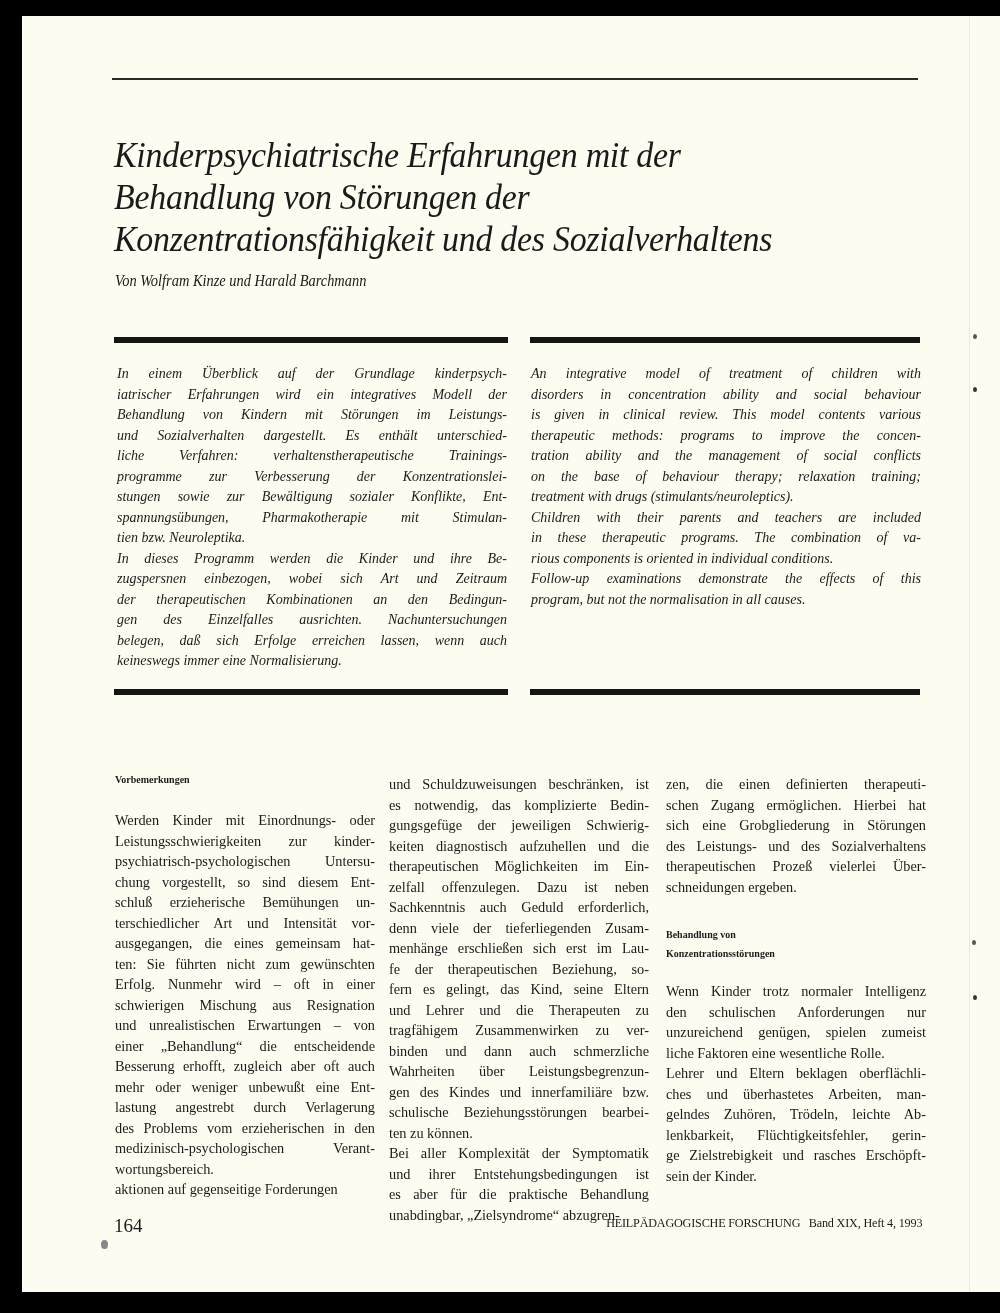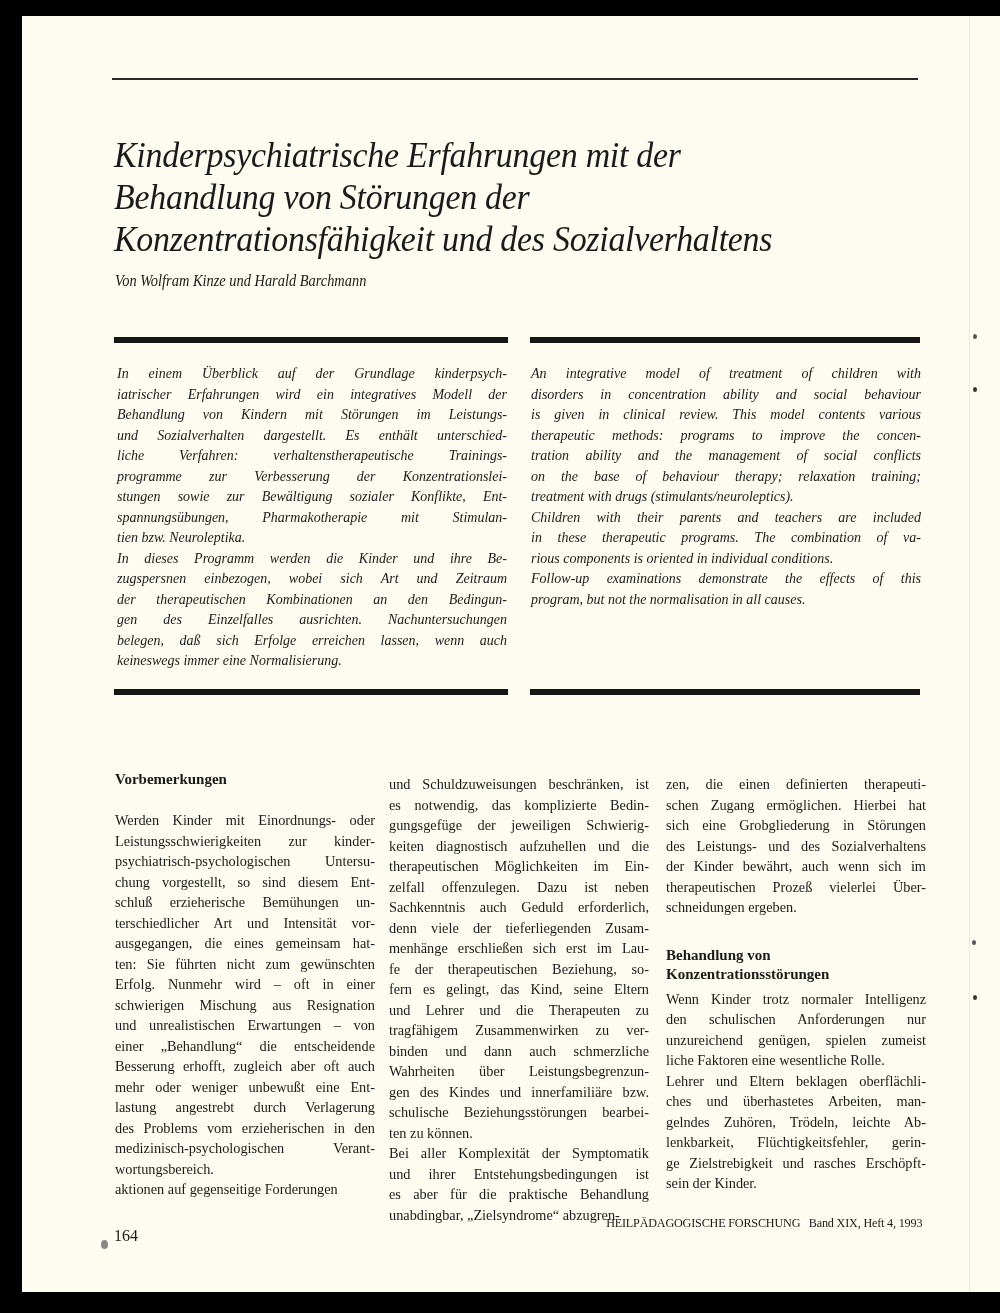--- a/index.html
+++ b/index.html
@@ -34,23 +34,23 @@
       text-align: justify; margin: 0;
     }
     .abstract .ln { display: block; text-align: justify; text-align-last: justify; white-space: nowrap; }
     .abstract .ln.last { text-align-last: left; }
     .col {
       position: absolute; top: 770px; width: 260px; font-size: 14.3px; line-height: 20.5px;
     }
     .col .ln { display: block; white-space: nowrap; text-align: justify; text-align-last: justify; }
     .col .ln.last { text-align-last: left; }
     .col h3 {
-      margin: 0; font-family: "Liberation Serif", serif; font-weight: bold; font-size: 15px; line-height: 19px;
+      margin: 0; font-family: "Liberation Serif", serif; font-weight: bold; font-size: 10px; line-height: 19px;
     }
-    .footer-left { position: absolute; left: 114px; top: 1215px; font-size: 16px; margin-top: 12px; }
+    .footer-left { position: absolute; left: 114px; top: 1215px; font-size: 19px; }
     .footer-right {
       position: absolute; right: 78px; top: 1215px; font-size: 13.5px; white-space: nowrap;
       transform: scaleX(0.9); transform-origin: right top; letter-spacing: -0.2px;
     }
     .smudge { position: absolute; background: #888; border-radius: 50%; }
   </style>
 </head>
 <body>
 
 <div class="page"></div>
@@ -155,25 +155,24 @@
       <span class="ln last">unabdingbar, „Zielsyndrome“ abzugren-</span>
     </div>
 </div>
 
 <div class="col" id="col3" style="left:666px; top:774px;">
   <div id="col3-top">
       <span class="ln">zen, die einen definierten therapeuti-</span>
       <span class="ln">schen Zugang ermöglichen. Hierbei hat</span>
       <span class="ln">sich eine Grobgliederung in Störungen</span>
       <span class="ln">des Leistungs- und des Sozialverhaltens</span>
-      <span class="ln">der Kinder bewährt, auch wenn sich im</span>
       <span class="ln">therapeutischen Prozeß vielerlei Über-</span>
       <span class="ln last">schneidungen ergeben.</span>
     </div>
-  <h3 style="margin-top:28px; margin-bottom:5px;">
+  <h3 style="margin-top:28px; margin-bottom:18px;">
     <span style="display:block">Behandlung von</span>
     <span style="display:block">Konzentrationsstörungen</span>
   </h3>
   <div id="col3-bottom">
       <span class="ln">Wenn Kinder trotz normaler Intelligenz</span>
       <span class="ln">den schulischen Anforderungen nur</span>
       <span class="ln">unzureichend genügen, spielen zumeist</span>
       <span class="ln last">liche Faktoren eine wesentliche Rolle.</span>
       <span class="ln">Lehrer und Eltern beklagen oberflächli-</span>
       <span class="ln">ches und überhastetes Arbeiten, man-</span>

